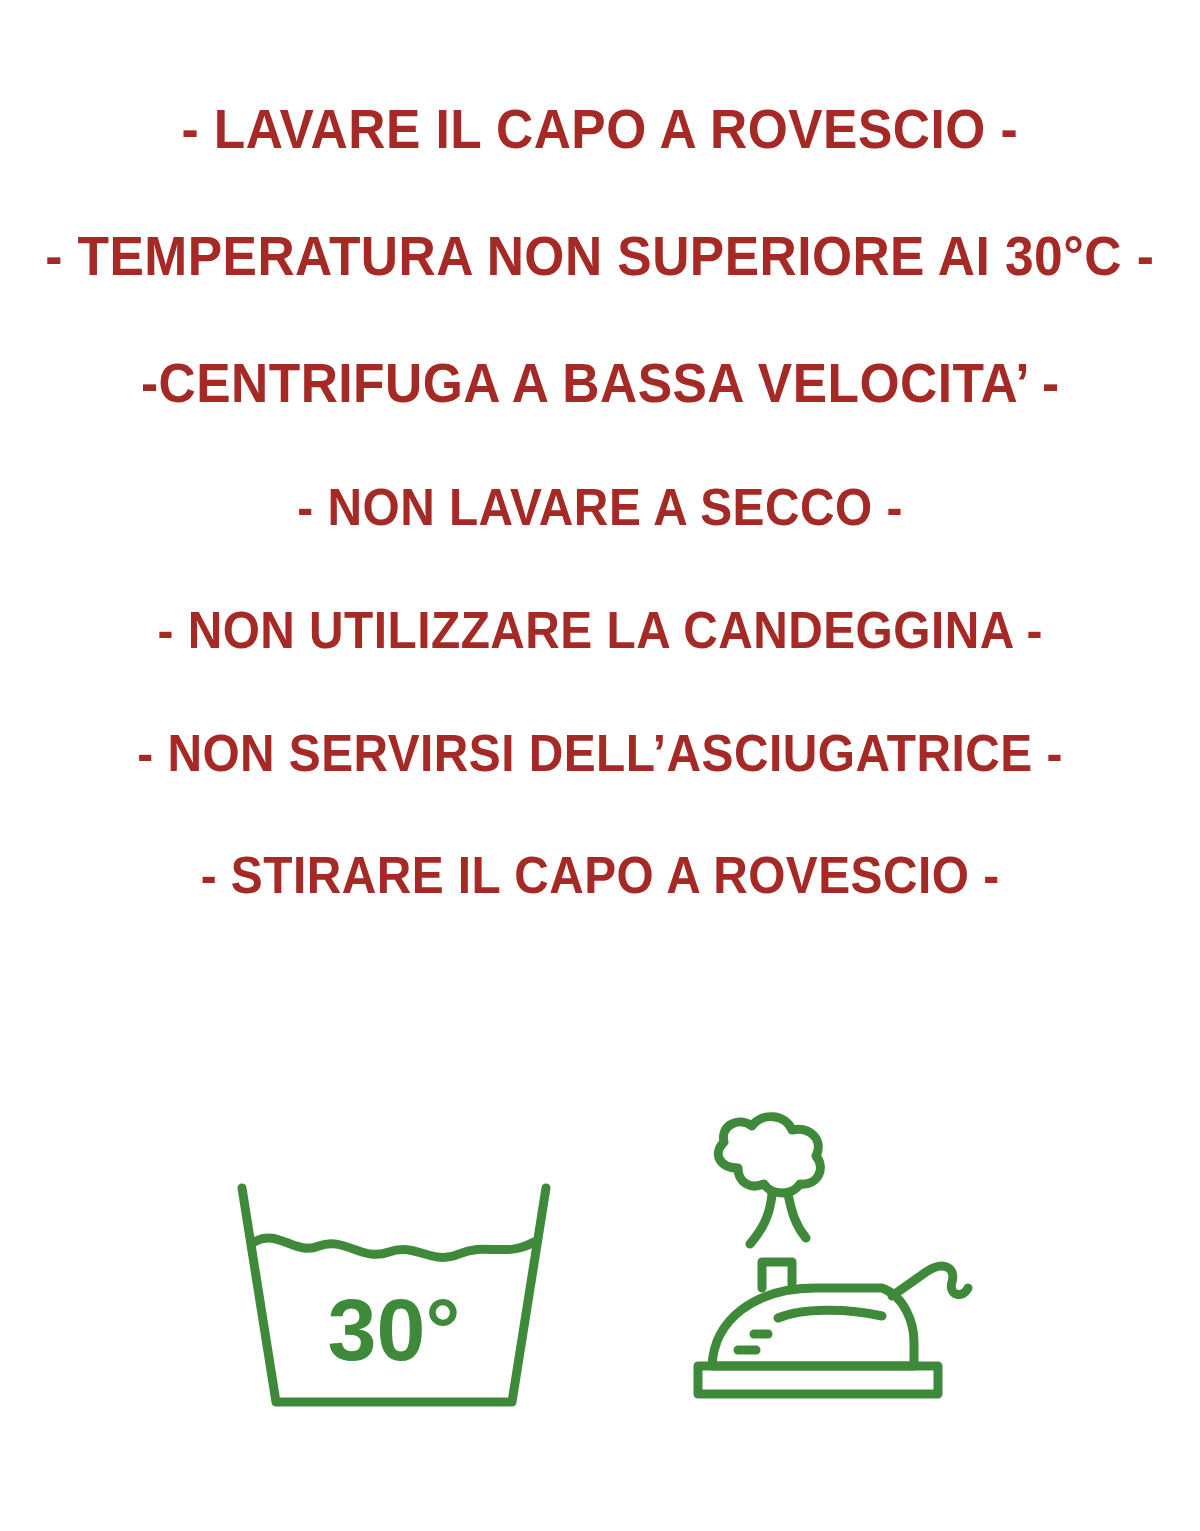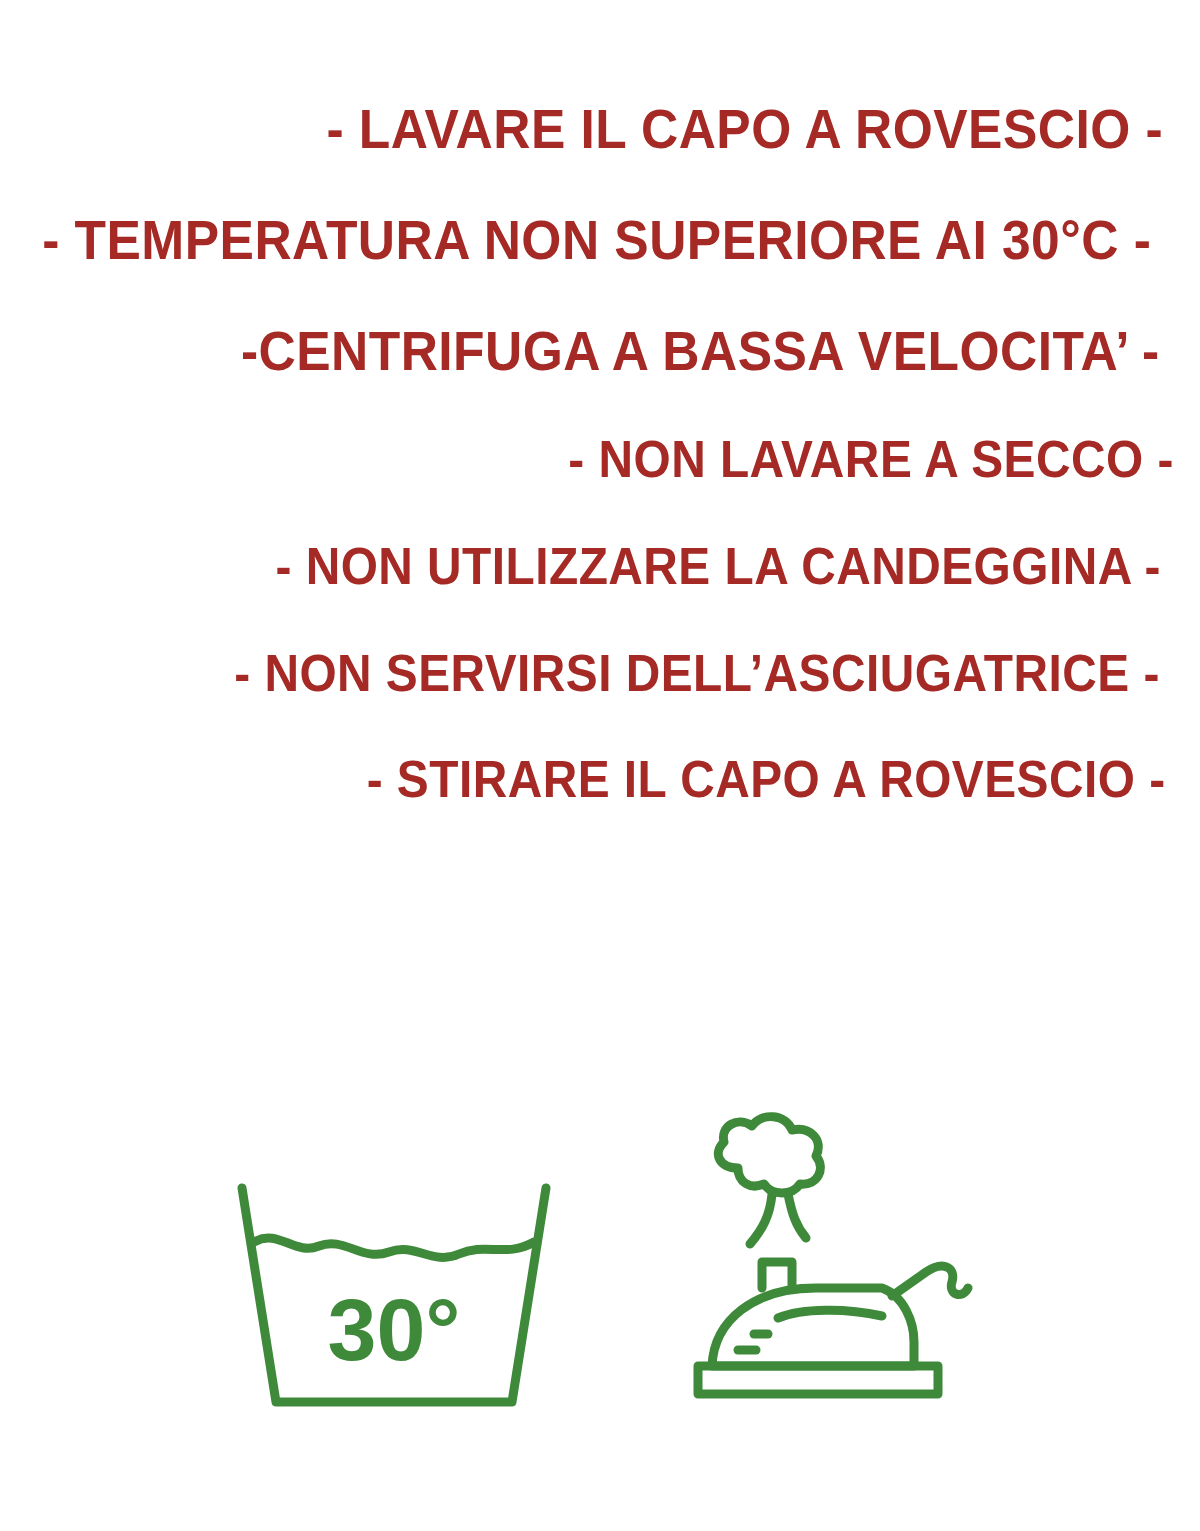--- a/index.html
+++ b/index.html
@@ -20,21 +20,22 @@
     background: #ffffff;
     box-sizing: border-box;
   }
   .instructions {
     position: absolute;
     top: 100px;
     left: 0;
     width: 1200px;
     display: flex;
     flex-direction: column;
-    align-items: flex-end;
+    align-items: center;
+    gap: 16px;
   }
   .line {
     color: #a52a25;
     font-weight: 700;
     font-stretch: condensed;
     text-align: center;
     letter-spacing: 0.5px;
     line-height: 1.05;
     white-space: nowrap;
     transform: scaleX(0.92);

